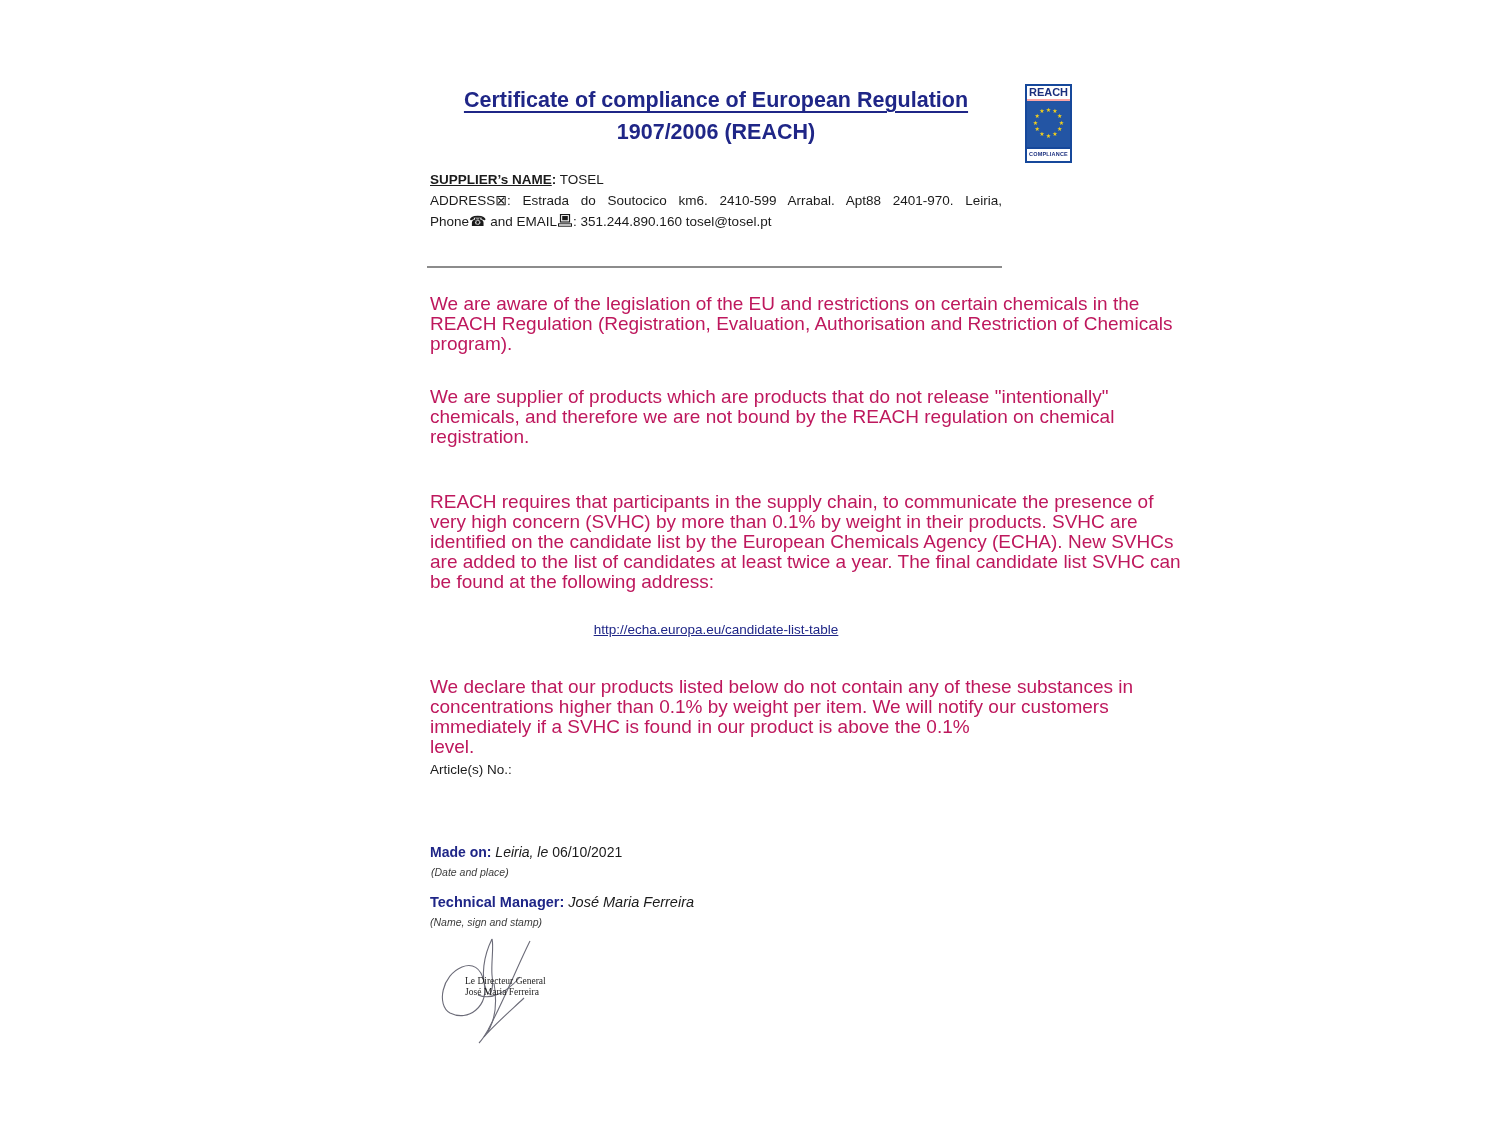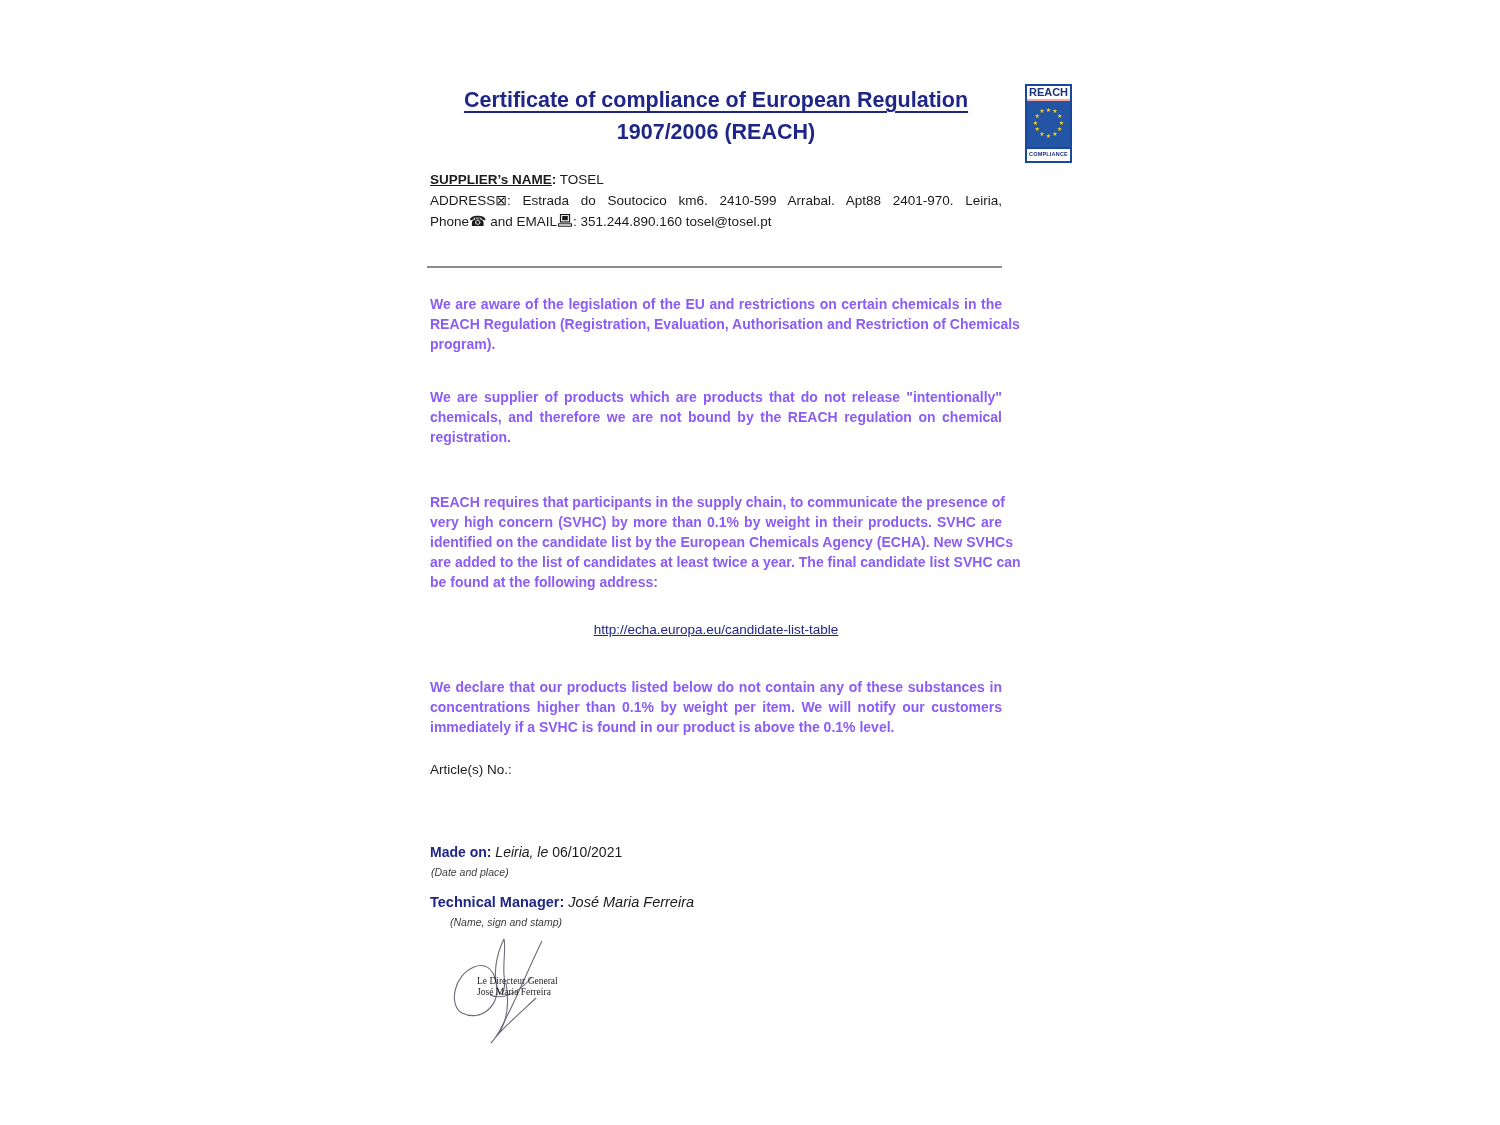--- a/index.html
+++ b/index.html
@@ -36,37 +36,37 @@
   .sup-colon { font-weight:bold; }
   .jline { text-align:justify; text-align-last:justify; white-space:nowrap; }
   .glyph { font-size:14px; }
   .pc-icon { display:inline-block; vertical-align:-1px; margin:0 1px; }
 
   
   .hr { position:absolute; top:266px; left:-3px; width:575px; height:0;
         border-top:2px solid #8c8c8c; }
 
   
-  .para { position:absolute; left:0; width:572px; color:#8b5cf6;
-          font-size:14px; line-height:20px;font-weight:bold; }
+  .para { position:absolute; left:0; width:572px; color:#be185d;
+          font-size:19px; line-height:20px; }
   .p1 { top:294px; } .p2 { top:387px; } .p3 { top:492px; } .p4 { top:677px; }
   .lline { text-align:left; }
   .link-row { position:absolute; top:620px; left:0; width:572px; text-align:center; }
   .link { color:#1f2687; font-size:13.5px; text-decoration:underline; cursor:pointer; }
   .articles { position:absolute; top:762px; left:0; color:#1b1b1b; font-size:13.5px; }
 
   
   .made-on { position:absolute; top:844px; left:0; font-size:14px; color:#1b1b1b; }
   .lbl-navy { color:#1f2687; font-weight:bold; }
   .ital { font-style:italic; }
   .small-note { position:absolute; left:1px; font-size:10.5px; font-style:italic; color:#3c3c3c; }
-  .note1 { top:866px; } .note2 { top:916px; left:20px; }
+  .note1 { top:866px; } .note2 { top:916px; left:0; }
   .manager { position:absolute; top:894px; left:0; font-size:14.5px; color:#1b1b1b; }
 
-  .signature { position:absolute; top:935px; left:16px; width:150px; height:120px; }
+  .signature { position:absolute; top:935px; left:4px; width:150px; height:120px; }
   .signature svg { position:absolute; left:0; top:0; }
   .sig-text { position:absolute; left:31px; top:41px; font-family:"Liberation Serif", serif;
               font-size:9.5px; line-height:10.5px; color:#1d1d1d; white-space:nowrap; }
 </style>
 </head>
 <body>
 
 <div class="canvas">
 
   <div class="logo">

